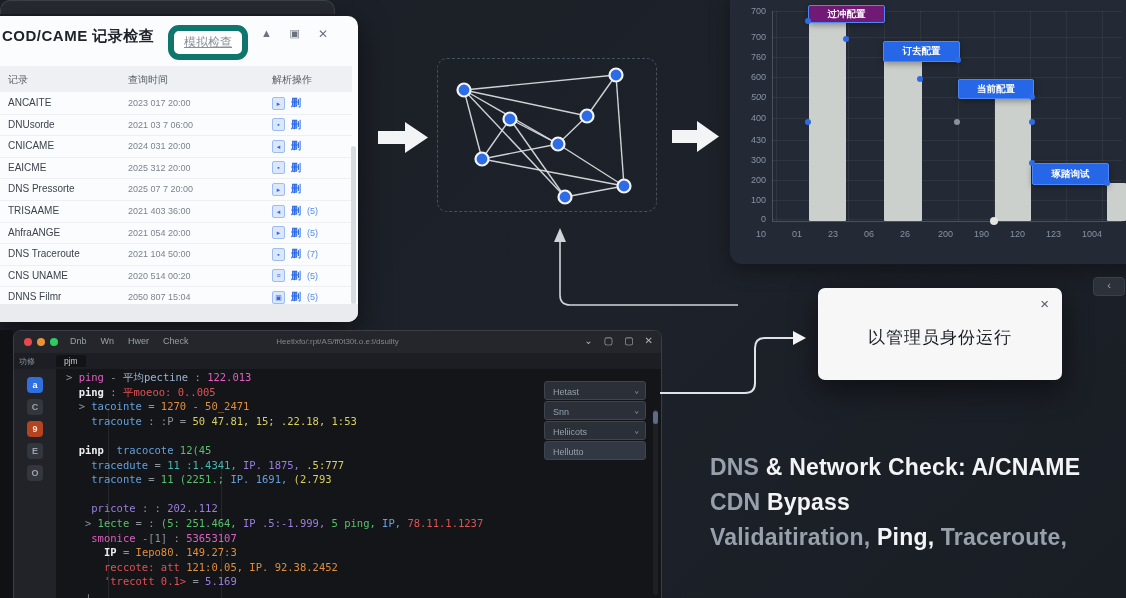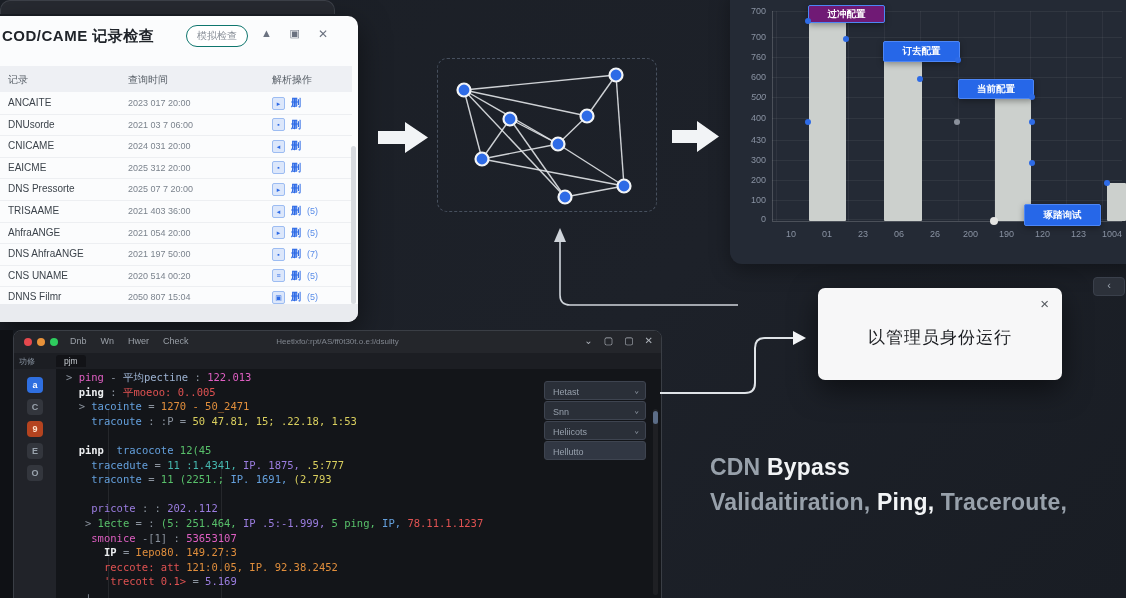--- a/index.html
+++ b/index.html
@@ -7,21 +7,21 @@
        background:linear-gradient(135deg,#1b1f26 0%,#1d2129 55%,#191d24 100%);
        font-family:"Liberation Sans",sans-serif;}
   .abs{position:absolute;}
 
   
   #win-tab{left:0;top:0;width:333px;height:13px;background:#272a31;border:1px solid #3d4149;border-bottom:none;border-radius:10px 10px 0 0;}
   #records-card{left:0;top:16px;width:358px;height:306px;background:#fbfcfd;border-radius:0 10px 10px 0;
                 box-shadow:0 10px 30px rgba(0,0,0,.5);}
   #card-header{position:absolute;left:0;top:0;right:0;height:40px;}
   #card-title{position:absolute;left:2px;top:11px;font-size:15px;font-weight:bold;color:#20242a;letter-spacing:.5px;}
-  #check-btn{position:absolute;right:110px;top:9px;border:1px solid #0f766e;border-radius:11px;padding:3px 10px;font-size:10px;color:#8a9099;background:#fff;}
+  #check-btn{position:absolute;right:110px;top:9px;border:6px solid #0f766e;border-radius:11px;padding:3px 10px;font-size:12px;color:#8a9099;background:#fff;text-decoration:underline;}
   .hdr-ico{position:absolute;top:12px;font-size:11px;color:#6b7280;line-height:1;}
   #card-thead{position:absolute;left:0;top:50px;right:6px;height:26px;background:#eef0f4;}
   .th{position:absolute;top:7px;font-size:10px;color:#596068;}
   .th1{left:8px}.th2{left:128px}.th3{left:272px}
   #records-rows{position:absolute;left:0;top:76px;right:6px;}
   .trow{position:absolute;left:0;right:0;height:21.6px;border-bottom:1px solid #edeff2;}
   .cell-name{position:absolute;left:8px;top:5px;font-size:10px;color:#3c434b;}
   .cell-time{position:absolute;left:128px;top:6px;font-size:9px;color:#7b838d;}
   .cell-act{position:absolute;left:272px;top:4px;display:flex;gap:6px;align-items:center;}
   .act-box{width:11px;height:11px;background:#dce7fb;border:1px solid #9cbcf2;border-radius:2px;color:#2e6be6;font-size:7px;line-height:11px;text-align:center;}
@@ -32,21 +32,21 @@
 
   
   #graph-box{left:437px;top:58px;width:218px;height:152px;border:1.6px dashed #47505e;border-radius:10px;}
 
   
   #chart-panel{left:730px;top:-12px;width:410px;height:276px;background:#242a35;border-radius:12px;box-shadow:0 6px 20px rgba(0,0,0,.35);}
   #chart-area{position:absolute;left:0;top:12px;width:396px;height:263px;}
   .gl-h{position:absolute;left:42px;right:4px;height:1px;background:rgba(255,255,255,.06);}
   .gl-v{position:absolute;top:11px;height:210px;width:1px;background:rgba(255,255,255,.05);}
   .ytick{position:absolute;width:34px;text-align:right;font-size:9px;color:#8a93a3;}
-  .xtick{position:absolute;top:229px;width:40px;margin-left:-20px;text-align:right;font-size:9px;color:#8a93a3;}
+  .xtick{position:absolute;top:229px;width:40px;margin-left:-20px;text-align:left;font-size:9px;color:#8a93a3;}
   .bar{position:absolute;background:#ccd0cd;border-radius:1px;}
   .bar-label{position:absolute;background:#2667e8;border:1px solid #4d86f5;border-radius:2px;color:#fff;
              font-size:9.5px;font-weight:bold;display:flex;align-items:center;justify-content:center;box-shadow:0 2px 6px rgba(0,0,0,.35);}
   .dot{position:absolute;border-radius:50%;}
   #axis-y{position:absolute;left:42px;top:11px;width:1px;height:210px;background:rgba(255,255,255,.18);}
   #axis-x{position:absolute;left:42px;top:221px;right:4px;height:1px;background:rgba(255,255,255,.18);}
   #collapse-btn{left:1093px;top:277px;width:30px;height:17px;background:#2c313a;border:1px solid #3a404b;border-radius:4px;
                 color:#9aa3ad;font-size:11px;line-height:15px;text-align:center;}
 
   
@@ -160,22 +160,22 @@
         <div class="trow" style="top: 129.6px;">
           <span class="cell-name">AhfraANGE</span>
           <span class="cell-time">2021 054 20:00</span>
           <span class="cell-act">
             <span class="act-box">▸</span>
             <span class="act-char">删</span>
             <span class="act-count">(5)</span>
           </span>
         </div>
         <div class="trow" style="top: 151.2px;">
-          <span class="cell-name">DNS AhfraANGE</span>
-          <span class="cell-time">2021 197 50:00</span>
+          <span class="cell-name">DNS Traceroute</span>
+          <span class="cell-time">2021 104 50:00</span>
           <span class="cell-act">
             <span class="act-box">▪</span>
             <span class="act-char">删</span>
             <span class="act-count">(7)</span>
           </span>
         </div>
         <div class="trow" style="top: 172.8px;">
           <span class="cell-name">CNS UNAME</span>
           <span class="cell-time">2020 514 00:20</span>
           <span class="cell-act">
@@ -272,21 +272,21 @@
         <div class="xtick" style="left: 372px;">1004</div>
         <div id="axis-y"></div>
         <div id="axis-x"></div>
         <div class="bar" style="left: 79px; top: 21px; width: 37px; height: 200px; background: rgb(204, 208, 205);"></div>
         <div class="bar-label" style="left: 78px; top: 5px; width: 75px; height: 16px; background: #701a75;">过冲配置</div>
         <div class="bar" style="left: 154px; top: 60px; width: 38px; height: 161px; background: rgb(204, 208, 205);"></div>
         <div class="bar-label" style="left: 153px; top: 41px; width: 75px; height: 19px; background: rgb(38, 103, 232);">订去配置</div>
         <div class="bar" style="left: 265px; top: 97px; width: 36px; height: 124px; background: rgb(204, 208, 205);"></div>
         <div class="bar-label" style="left: 228px; top: 79px; width: 74px; height: 18px; background: rgb(38, 103, 232);">当前配置</div>
         <div class="bar" style="left: 377px; top: 183px; width: 19px; height: 38px; background: rgb(204, 208, 205);"></div>
-        <div class="bar-label" style="left: 294px; top: 163px; width: 75px; height: 20px; background: rgb(38, 103, 232); margin-top: 41px;">琢踏询试</div>
+        <div class="bar-label" style="left: 302px; top: 163px; width: 75px; height: 20px; background: rgb(38, 103, 232);">琢踏询试</div>
         <div class="dot" style="left: 75px; top: 18px; width: 6px; height: 6px; background: rgb(46, 107, 230);"></div>
         <div class="dot" style="left: 113px; top: 36px; width: 6px; height: 6px; background: rgb(46, 107, 230);"></div>
         <div class="dot" style="left: 187px; top: 76px; width: 6px; height: 6px; background: rgb(46, 107, 230);"></div>
         <div class="dot" style="left: 225px; top: 57px; width: 6px; height: 6px; background: rgb(46, 107, 230);"></div>
         <div class="dot" style="left: 299px; top: 94px; width: 6px; height: 6px; background: rgb(46, 107, 230);"></div>
         <div class="dot" style="left: 75px; top: 119px; width: 6px; height: 6px; background: rgb(46, 107, 230);"></div>
         <div class="dot" style="left: 299px; top: 119px; width: 6px; height: 6px; background: rgb(46, 107, 230);"></div>
         <div class="dot" style="left: 224px; top: 119px; width: 6px; height: 6px; background: rgb(139, 145, 156);"></div>
         <div class="dot" style="left: 299px; top: 160px; width: 6px; height: 6px; background: rgb(46, 107, 230);"></div>
         <div class="dot" style="left: 374px; top: 180px; width: 6px; height: 6px; background: rgb(46, 107, 230);"></div>
@@ -335,20 +335,21 @@
       <div class="guide" style="left:52px;top:40px;height:190px;"></div>
       <div class="guide" style="left:165px;top:100px;height:145px;"></div>
       <div id="term-lines"><div class="tline"><span class="t-gray">&gt; </span><span class="t-magenta">ping</span><span class="t-gray"> - </span><span class="t-bluegray">平均pectine</span><span class="t-gray"> : </span><span class="t-magenta">122.013</span></div><div class="tline"><span class="t-gray">  </span><span class="t-white">ping</span><span class="t-gray"> : </span><span class="t-red">平moeoo: 0..005</span></div><div class="tline"><span class="t-gray">  &gt; </span><span class="t-blue">tacointe</span><span class="t-gray"> = </span><span class="t-orange">1270 - 50_2471</span></div><div class="tline"><span class="t-gray">    </span><span class="t-blue">tracoute</span><span class="t-gray"> : :P = </span><span class="t-yellow">50 47.81, 15; .22.18, 1:53</span></div><div class="tline">&nbsp;</div><div class="tline"><span class="t-gray">  </span><span class="t-white">pinp</span><span class="t-gray">  </span><span class="t-blue">tracocote </span><span class="t-green">12(45</span></div><div class="tline"><span class="t-gray">    </span><span class="t-blue">tracedute</span><span class="t-gray"> = </span><span class="t-cyan">11 :1.4341,</span><span class="t-purple"> IP. 1875,</span><span class="t-yellow"> .5:777</span></div><div class="tline"><span class="t-gray">    </span><span class="t-blue">traconte</span><span class="t-gray"> = </span><span class="t-green">11 (2251.;</span><span class="t-blue"> IP. 1691,</span><span class="t-yellow"> (2.793</span></div><div class="tline">&nbsp;</div><div class="tline"><span class="t-gray">    </span><span class="t-purple">pricote</span><span class="t-gray"> : : </span><span class="t-purple">202..112</span></div><div class="tline"><span class="t-gray">   &gt; </span><span class="t-green">1ecte</span><span class="t-gray"> = : </span><span class="t-green">(5: 251.464,</span><span class="t-purple"> IP </span><span class="t-purple">.5:-1.999,</span><span class="t-green"> 5 ping,</span><span class="t-blue"> IP, </span><span class="t-red">78.11.1.1237</span></div><div class="tline"><span class="t-gray">    </span><span class="t-magenta">smonice</span><span class="t-gray"> -[1] : </span><span class="t-magenta">53653107</span></div><div class="tline"><span class="t-gray">      </span><span class="t-white">IP</span><span class="t-gray"> = </span><span class="t-orange">Iepo80. 149.27:3</span></div><div class="tline"><span class="t-gray">      </span><span class="t-red">reccote: att </span><span class="t-orange">121:0.05,</span><span class="t-orange"> IP. 92.38.2452</span></div><div class="tline"><span class="t-gray">      </span><span class="t-red">'trecott 0.1&gt;</span><span class="t-gray"> = </span><span class="t-purple">5.169</span></div><div class="tline"><span class="t-gray">   ↓</span></div></div>
       <div id="term-dropdowns"><div class="dd" style="left: 488px; top: 12px;"><span class="dd-label">Hetast</span><span class="dd-chev">⌄</span></div><div class="dd" style="left: 488px; top: 32px;"><span class="dd-label">Snn</span><span class="dd-chev">⌄</span></div><div class="dd" style="left: 488px; top: 52px;"><span class="dd-label">Heliicots</span><span class="dd-chev">⌄</span></div><div class="dd" style="left: 488px; top: 72px; background: rgb(49, 55, 67);"><span class="dd-label">Hellutto</span></div></div>
       <div id="term-scroll-track"></div>
       <div id="term-scroll-thumb"></div>
     </div>
   </div>
 
   <div id="caption" class="abs">
+      <div><span class="cap-dim">DNS</span><span class="cap-bright"> &amp; Network Check: A/CNAME</span></div>
       <div><span class="cap-dim">CDN</span><span class="cap-bright"> Bypass</span></div>
       <div><span class="cap-dim">Validaitiration,</span><span class="cap-bright"> Ping,</span><span class="cap-dim"> Traceroute,</span></div>
     </div>
 
   <svg id="overlay-svg" width="1126" height="598">
     <g>
       <polygon points="378,131 405,131 405,122 428,137.5 405,153 405,144 378,144" fill="#f2f4f6"></polygon>
     </g>
     <g>
       <polygon points="672,130 697,130 697,121 719,136.5 697,152 697,143 672,143" fill="#f2f4f6"></polygon>

